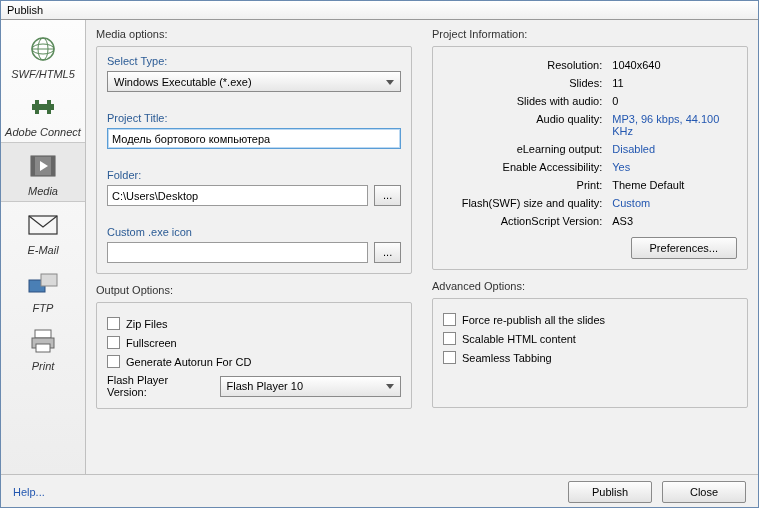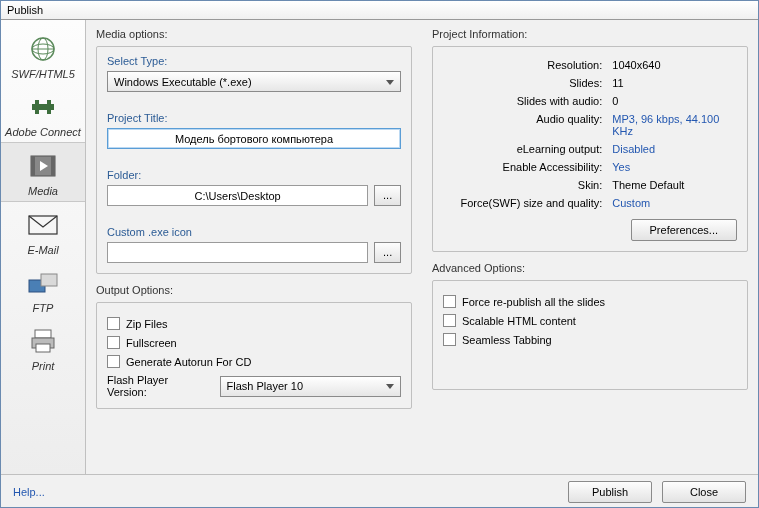--- a/index.html
+++ b/index.html
@@ -10,21 +10,21 @@
   .side-item { width: 100%; text-align: center; padding: 6px 0 4px; cursor: pointer; font-style: italic; }
   .side-item.selected { background: #e8e8e8; border-top: 1px solid #c8c8c8; border-bottom: 1px solid #c8c8c8; }
   .side-icon { width: 34px; height: 34px; margin: 0 auto 2px; display: flex; align-items: center; justify-content: center; }
   .side-label { font-size: 11px; color: #333; }
   .main { flex: 1; background: #f1f1f1; padding: 8px 10px; display: flex; gap: 20px; }
   .col { flex: 1; }
   .section-title { font-size: 11px; color: #333; margin-bottom: 6px; }
   fieldset { border: 1px solid #c0c0c0; border-radius: 2px; padding: 8px 10px 10px; margin-bottom: 10px; }
   .fld-label { color: #2b5b95; font-size: 11px; margin-bottom: 4px; display: block; }
   .row { display: flex; align-items: center; gap: 6px; margin-bottom: 20px; }
-  select, input[type=text] { font-size: 11px; font-family: inherit; height: 21px; padding: 2px 4px; border: 1px solid #9a9a9a; background: #fff; text-align: center; }
+  select, input[type=text] { font-size: 11px; font-family: inherit; height: 21px; padding: 2px 4px; border: 1px solid #9a9a9a; background: #fff; }
   .sel { width: 100%; height: 21px; background: linear-gradient(#fff,#e6e6e6); border: 1px solid #8b8b8b; display: flex; align-items: center; padding: 0 22px 0 6px; cursor: pointer; position: relative; }
   .sel::after { content: ""; position: absolute; right: 6px; top: 50%; margin-top: -2px; border-left: 4px solid transparent; border-right: 4px solid transparent; border-top: 5px solid #555; }
   input.txt { width: 100%; }
   input.txt.focused { border: 1px solid #5a9dd6; box-shadow: 0 0 0 1px #bcd9f2 inset; }
   .browse-btn { width: 30px; height: 21px; background: linear-gradient(#fdfdfd,#e4e4e4); border: 1px solid #8b8b8b; font-size: 11px; padding: 0; cursor: pointer; text-align: center; line-height: 17px; }
   .chk-row { display: flex; align-items: center; gap: 6px; margin: 6px 0; }
   .chk { width: 13px; height: 13px; border: 1px solid #888; background: #fff; }
   .info-table { width: 100%; }
   .info-table td { padding: 2px 4px; font-size: 11px; vertical-align: top; }
   .info-table td:first-child { text-align: right; width: 56%; }
@@ -179,26 +179,30 @@
               </tr>
           <tr>
                 <td>eLearning output:</td>
                 <td class="link">Disabled</td>
               </tr>
           <tr>
                 <td>Enable Accessibility:</td>
                 <td class="link">Yes</td>
               </tr>
           <tr>
-                <td>Skin:</td>
+                <td>Print:</td>
                 <td>Theme Default</td>
               </tr>
           <tr>
-                <td>Force(SWF) size and quality:</td>
+                <td>Flash(SWF) size and quality:</td>
                 <td class="link">Custom</td>
+              </tr>
+          <tr>
+                <td>ActionScript Version:</td>
+                <td>AS3</td>
               </tr>
         </tbody>
           </table>
         <div class="prefs-wrap">
           <button class="btn">Preferences...</button>
         </div>
       </fieldset>
 
       <div class="section-title">Advanced Options:</div>
       <fieldset style="min-height:110px">

